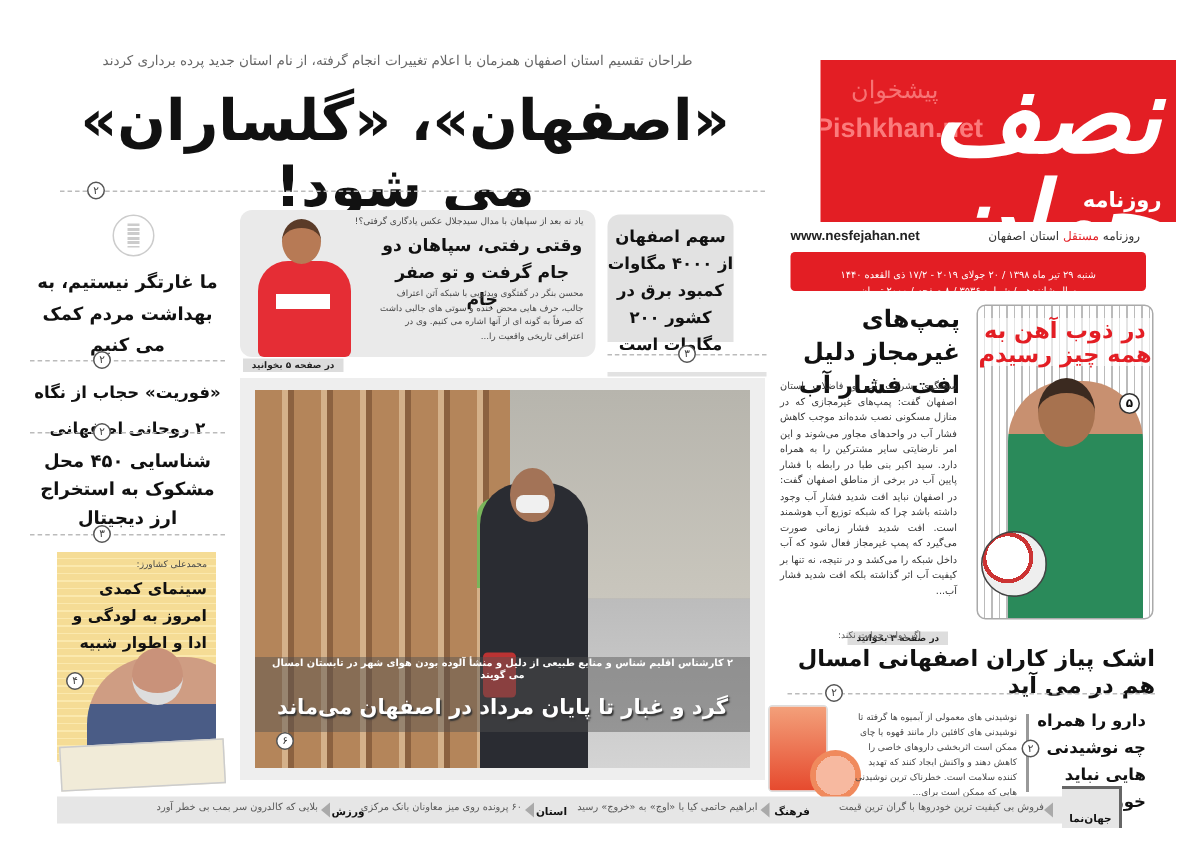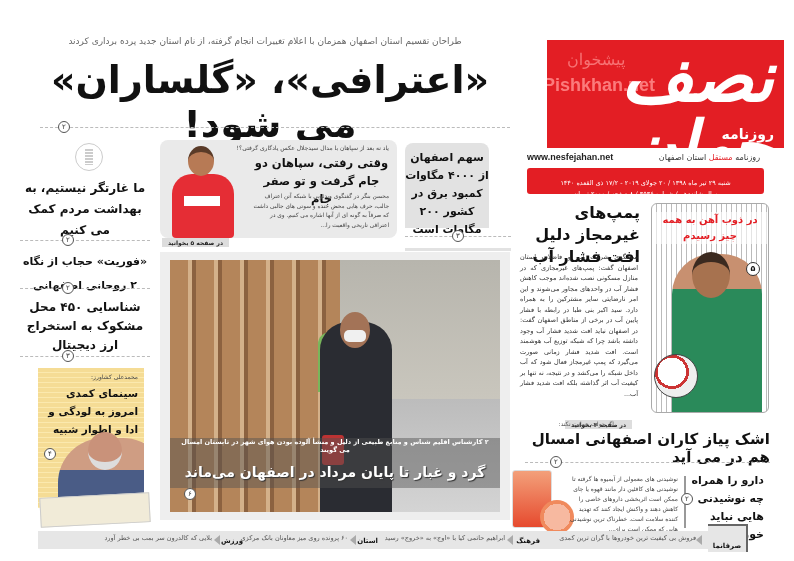--- a/index.html
+++ b/index.html
@@ -26,21 +26,21 @@
   .datebar { left: 527px; top: 168px; width: 237px; height: 26px; background: #e31e24; border-radius: 3px; color: #fff; font-size: 6.5px; text-align: center; line-height: 11px; padding-top: 10px; }
 
   
   .pump-title { left: 520px; top: 202px; width: 120px; text-align: right; font-size: 16px; font-weight: 900; line-height: 22px; }
   .pump-body { left: 520px; top: 252px; width: 118px; text-align: justify; font-size: 6.5px; line-height: 10.5px; color: #333; }
   .more-tag { background: #ddd; font-size: 6px; padding: 1px 6px; color: #222; font-weight: bold; display: inline-block; }
   .pump-more { left: 565px; top: 412px; }
 
   
   .player-card { left: 651px; top: 203px; width: 118px; height: 210px; border: 1px solid #aaa; border-radius: 6px; overflow: hidden; background: repeating-linear-gradient(90deg, #fff 0 4px, #bbb 4px 5px); }
-  .player-card .red-text { position: absolute; top: 8px; width: 100%; text-align: center; color: #e31e24; font-weight: bold; font-size: 10px; line-height: 16px; background: rgba(255,255,255,0.6); }
+  .player-card .red-text { position: absolute; top: 8px; width: 100%; text-align: center; color: #e31e24; font-weight: bold; font-size: 15px; line-height: 16px; background: rgba(255,255,255,0.6); }
   .player-body { position: absolute; left: 20px; top: 50px; width: 90px; height: 160px; background: linear-gradient(#c89070 0 22%, #2a8a5a 22% 100%); border-radius: 40px 40px 0 0; }
   .player-head { position: absolute; left: 40px; top: 48px; width: 38px; height: 46px; border-radius: 50%; background: #a7724f; border-top: 10px solid #3b2a20; }
   .ball { position: absolute; left: 2px; top: 150px; width: 44px; height: 44px; border-radius: 50%; background: radial-gradient(circle at 40% 40%, #fff 0 40%, #c33 40% 48%, #eee 48%); border: 1px solid #444; }
   .badge-5 { position: absolute; right: 8px; top: 58px; width: 14px; height: 14px; border: 1px solid #333; border-radius: 50%; background: #fff; font-size: 8px; text-align: center; line-height: 12px; font-weight: bold; }
 
   
   .onion-kicker { right: 180px; top: 420px; font-size: 6px; color: #555; }
   .onion-title { left: 525px; top: 430px; width: 245px; text-align: right; font-size: 15px; font-weight: 900; }
 
   
@@ -101,21 +101,21 @@
   .ticker { left: 38px; top: 531px; width: 670px; height: 18px; background: #e6e6e6; }
   .ticker-item { position: absolute; top: 3px; font-size: 6.5px; color: #555; white-space: nowrap; }
   .ticker-section { position: absolute; top: 6px; font-size: 7px; font-weight: 900; color: #111; }
   .ticker-tab { left: 708px; top: 524px; width: 40px; height: 28px; background: #e6e6e6; border-right: 2px solid #666; border-top: 2px solid #666; text-align: center; font-size: 7px; font-weight: 900; line-height: 40px; }
   .ticker-arrow { position: absolute; top: 4px; width: 0; height: 0; border-top: 5px solid transparent; border-bottom: 5px solid transparent; border-right: 6px solid #aaa; }
 </style>
 </head>
 <body>
 
 <div class="abs kicker">طراحان تقسیم استان اصفهان همزمان با اعلام تغییرات انجام گرفته، از نام استان جدید پرده برداری کردند</div>
-<div class="abs headline">«اعترافی»، «گلساران» می شود!</div>
+<div class="abs headline">«اصفهان»، «گلساران» می شود!</div>
 <div class="abs dotline" style="left:40px; top:127px; width:470px;"></div>
 <div class="abs pgbadge" style="left:58px; top:121px;">۲</div>
 
 <div class="abs masthead">
   <span class="watermark2">پیشخوان</span>
   <span class="watermark">Pishkhan.net</span>
   <span class="logo-text">نصف جهان</span>
   <span class="logo-sub">روزنامه</span>
 </div>
 <div class="abs site-url">www.nesfejahan.net</div>
@@ -204,25 +204,25 @@
     <div class="mask"></div>
     <div class="bag"></div>
     <div class="caption-strip"></div>
     <div class="caption-kicker">۲ کارشناس اقلیم شناس و منابع طبیعی از دلیل و منشأ آلوده بودن هوای شهر در تابستان امسال می گویند</div>
     <div class="caption-title">گرد و غبار تا پایان مرداد در اصفهان می‌ماند</div>
     <div class="pgbadge photo-badge">۶</div>
   </div>
 </div>
 
 <div class="abs ticker">
-  <span class="ticker-item" style="right:12px;">فروش بی کیفیت ترین خودروها با گران ترین کمدی</span>
+  <span class="ticker-item" style="right:12px;">فروش بی کیفیت ترین خودروها با گران ترین قیمت</span>
   <span class="ticker-arrow" style="right:6px;"></span>
   <span class="ticker-section" style="right:168px;">فرهنگ</span>
   <span class="ticker-arrow" style="right:195px;"></span>
   <span class="ticker-item" style="right:203px;">ابراهیم حاتمی کیا با «اوج» به «خروج» رسید</span>
   <span class="ticker-section" style="right:330px;">استان</span>
   <span class="ticker-arrow" style="right:352px;"></span>
   <span class="ticker-item" style="right:360px;">۶۰ پرونده روی میز معاونان بانک مرکزی</span>
   <span class="ticker-section" style="right:465px;">ورزش</span>
   <span class="ticker-arrow" style="right:488px;"></span>
   <span class="ticker-item" style="right:496px;">بلایی که کالدرون سر بمب بی خطر آورد</span>
 </div>
-<div class="abs ticker-tab">صرفا‌نما</div>
+<div class="abs ticker-tab">جهان‌نما</div>
 
 </body></html>

